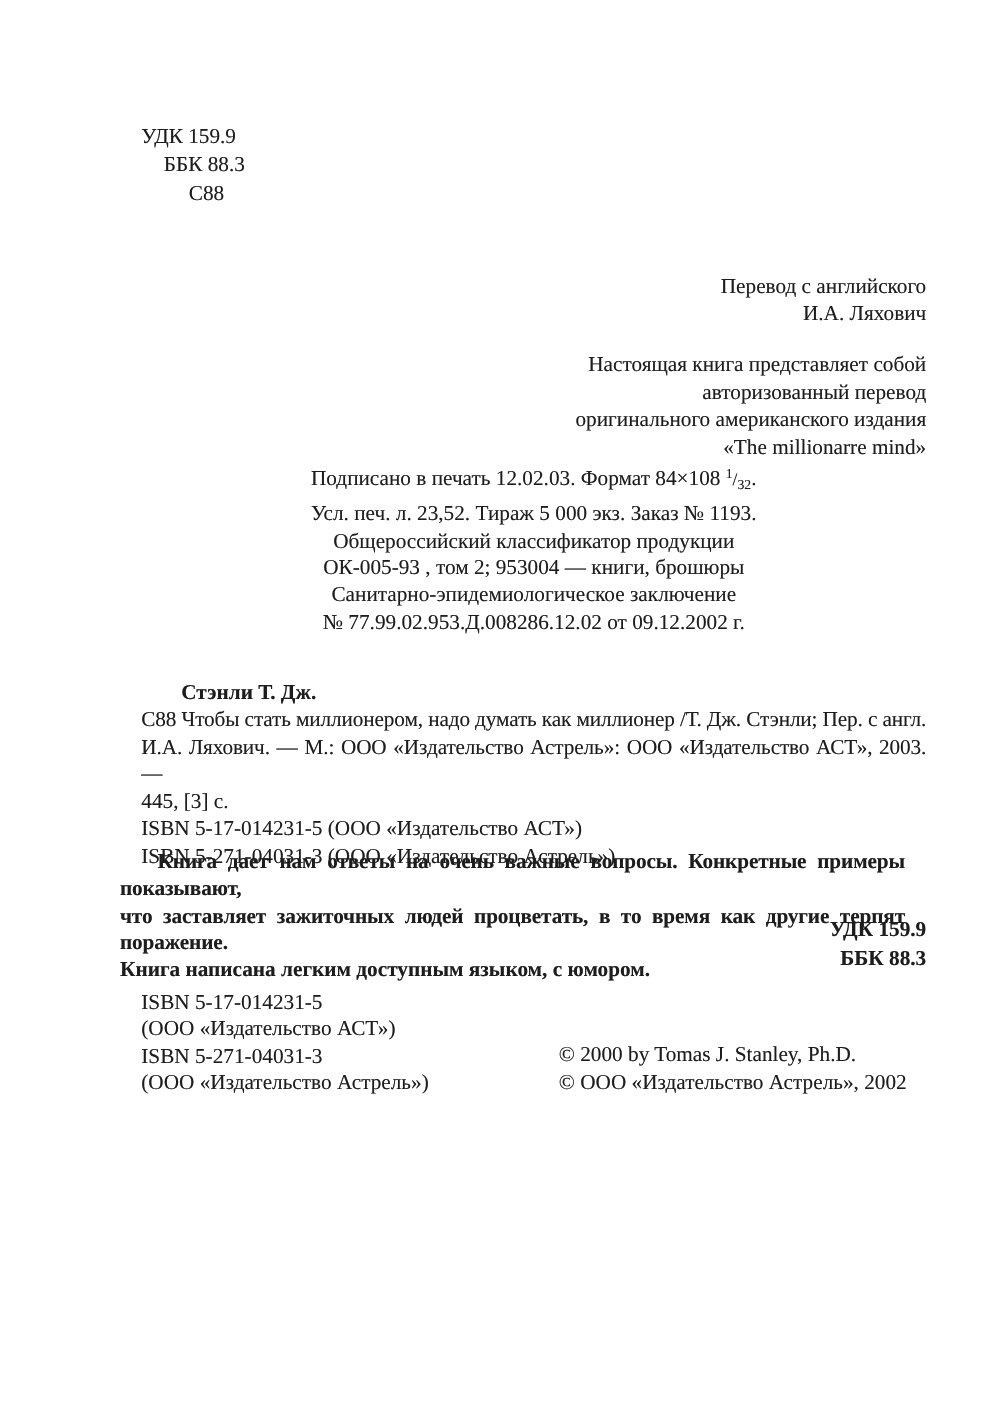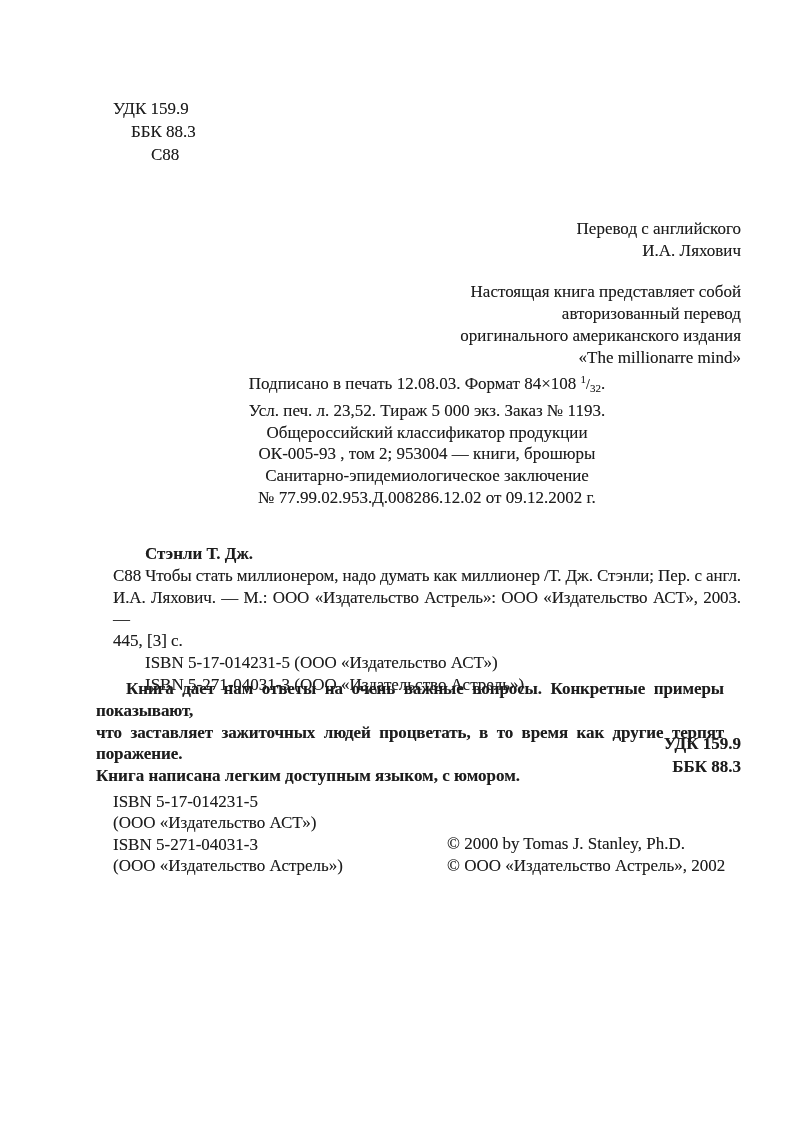--- a/index.html
+++ b/index.html
@@ -31,21 +31,21 @@
 
   
   .print-info { left: 113px; top: 369px; width: 628px; text-align: center; line-height: 21.8px; }
   .frac-sup { font-size: 11px; vertical-align: 6px; }
   .frac-slash { font-size: 14px; }
   .frac-sub { font-size: 11px; vertical-align: -3px; }
 
   
   .catalog { left: 113px; top: 543px; width: 628px; line-height: 21.8px; }
   .catalog .author { margin-left: 32px; font-weight: bold; }
-  .catalog .indent { margin-left: 32px; }
+  .catalog .indent { }
   .jline {
     text-align: justify;
     text-align-last: justify;
     letter-spacing: -0.1px;
     white-space: normal;
   }
 
   
   .annotation { left: 96px; top: 678px; width: 628px; line-height: 21.8px; font-weight: bold; }
   .annotation .first { text-indent: 30px; }
@@ -77,21 +77,21 @@
     <div>И.А. Ляхович</div>
     <div class="note">
       <div>Настоящая книга представляет собой</div>
       <div>авторизованный перевод</div>
       <div>оригинального американского издания</div>
       <div>«The millionarre mind»</div>
     </div>
   </div>
 
   <div class="abs print-info">
-    <div><span>Подписано в печать 12.08.03. Формат 84×108 </span><span class="frac-sup">1</span><span class="frac-slash">/</span><span class="frac-sub">32</span><span>.</span></div>
+    <div><span>Подписано в печать 12.02.03. Формат 84×108 </span><span class="frac-sup">1</span><span class="frac-slash">/</span><span class="frac-sub">32</span><span>.</span></div>
     <div>Усл. печ. л. 23,52. Тираж 5 000 экз. Заказ № 1193.</div>
     <div>Общероссийский классификатор продукции</div>
     <div>ОК-005-93 , том 2; 953004 — книги, брошюры</div>
     <div>Санитарно-эпидемиологическое заключение</div>
     <div>№ 77.99.02.953.Д.008286.12.02 от 09.12.2002 г.</div>
   </div>
 
   <div class="abs catalog">
     <div class="author">Стэнли Т. Дж.</div>
     <div class="jline">С88 Чтобы стать миллионером, надо думать как миллионер /Т. Дж. Стэнли; Пер. с англ.</div>

